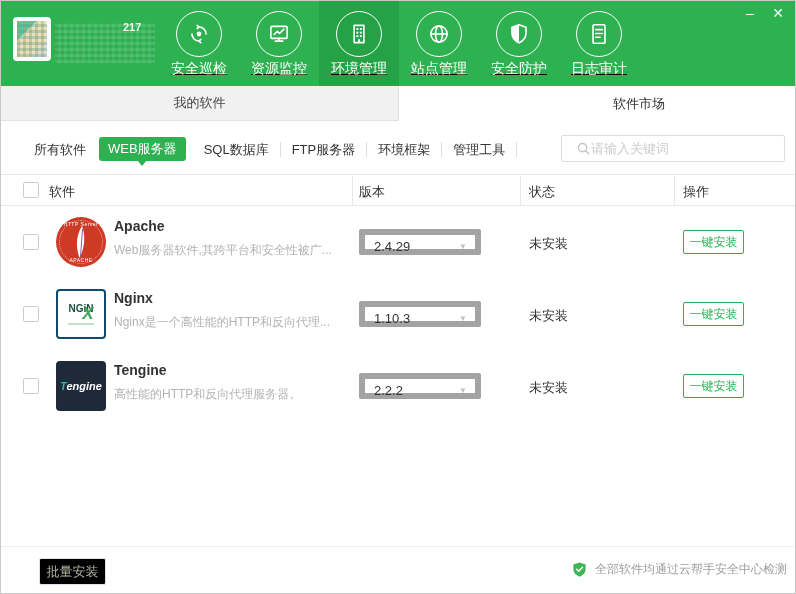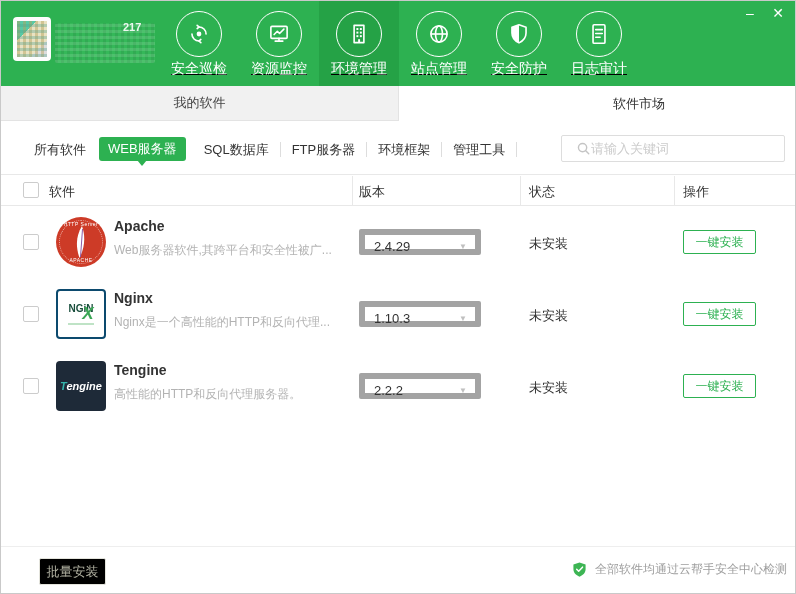--- a/index.html
+++ b/index.html
@@ -108,21 +108,21 @@
   .sw-name { position:absolute; left:113px; top:12px; font-size:14px; font-weight:bold; color:#333; }
   .sw-desc { position:absolute; left:113px; top:36px; font-size:12px; color:#b3b3b3; white-space:nowrap; }
   .ver-select {
     position:absolute; left:358px; top:23px; width:122px; height:26px;
     border:6px solid #a3a3a3; border-radius:2px; background:#fff; cursor:pointer;
     font-size:13px; color:#333; line-height:24px; padding-left:9px;
   }
   .ver-caret { position:absolute; right:8px; top:0; font-size:8px; color:#c0c0c0; line-height:24px; }
   .status { position:absolute; left:528px; top:29px; font-size:13px; color:#333; }
   .install-btn {
-    position:absolute; left:682px; top:24px; width:73px; height:24px;
+    position:absolute; left:682px; top:24px; width:61px; height:24px;
     border:1px solid #2db151; border-radius:2px; background:#fff; color:#2db151;
     font-size:12px; line-height:22px; text-align:center; cursor:pointer;
   }
 
   
   .apache-badge { background:#cd3b27; border-radius:50%; position:relative; overflow:hidden; }
   .apache-ring { position:absolute; inset:3px; border:1px dotted rgba(255,255,255,.55); border-radius:50%; }
   .apache-word { position:absolute; width:100%; text-align:center; color:#fff; font-size:5px; letter-spacing:.5px; }
   .apache-word.top { top:4px; }
   .apache-word.bottom { bottom:4px; }

